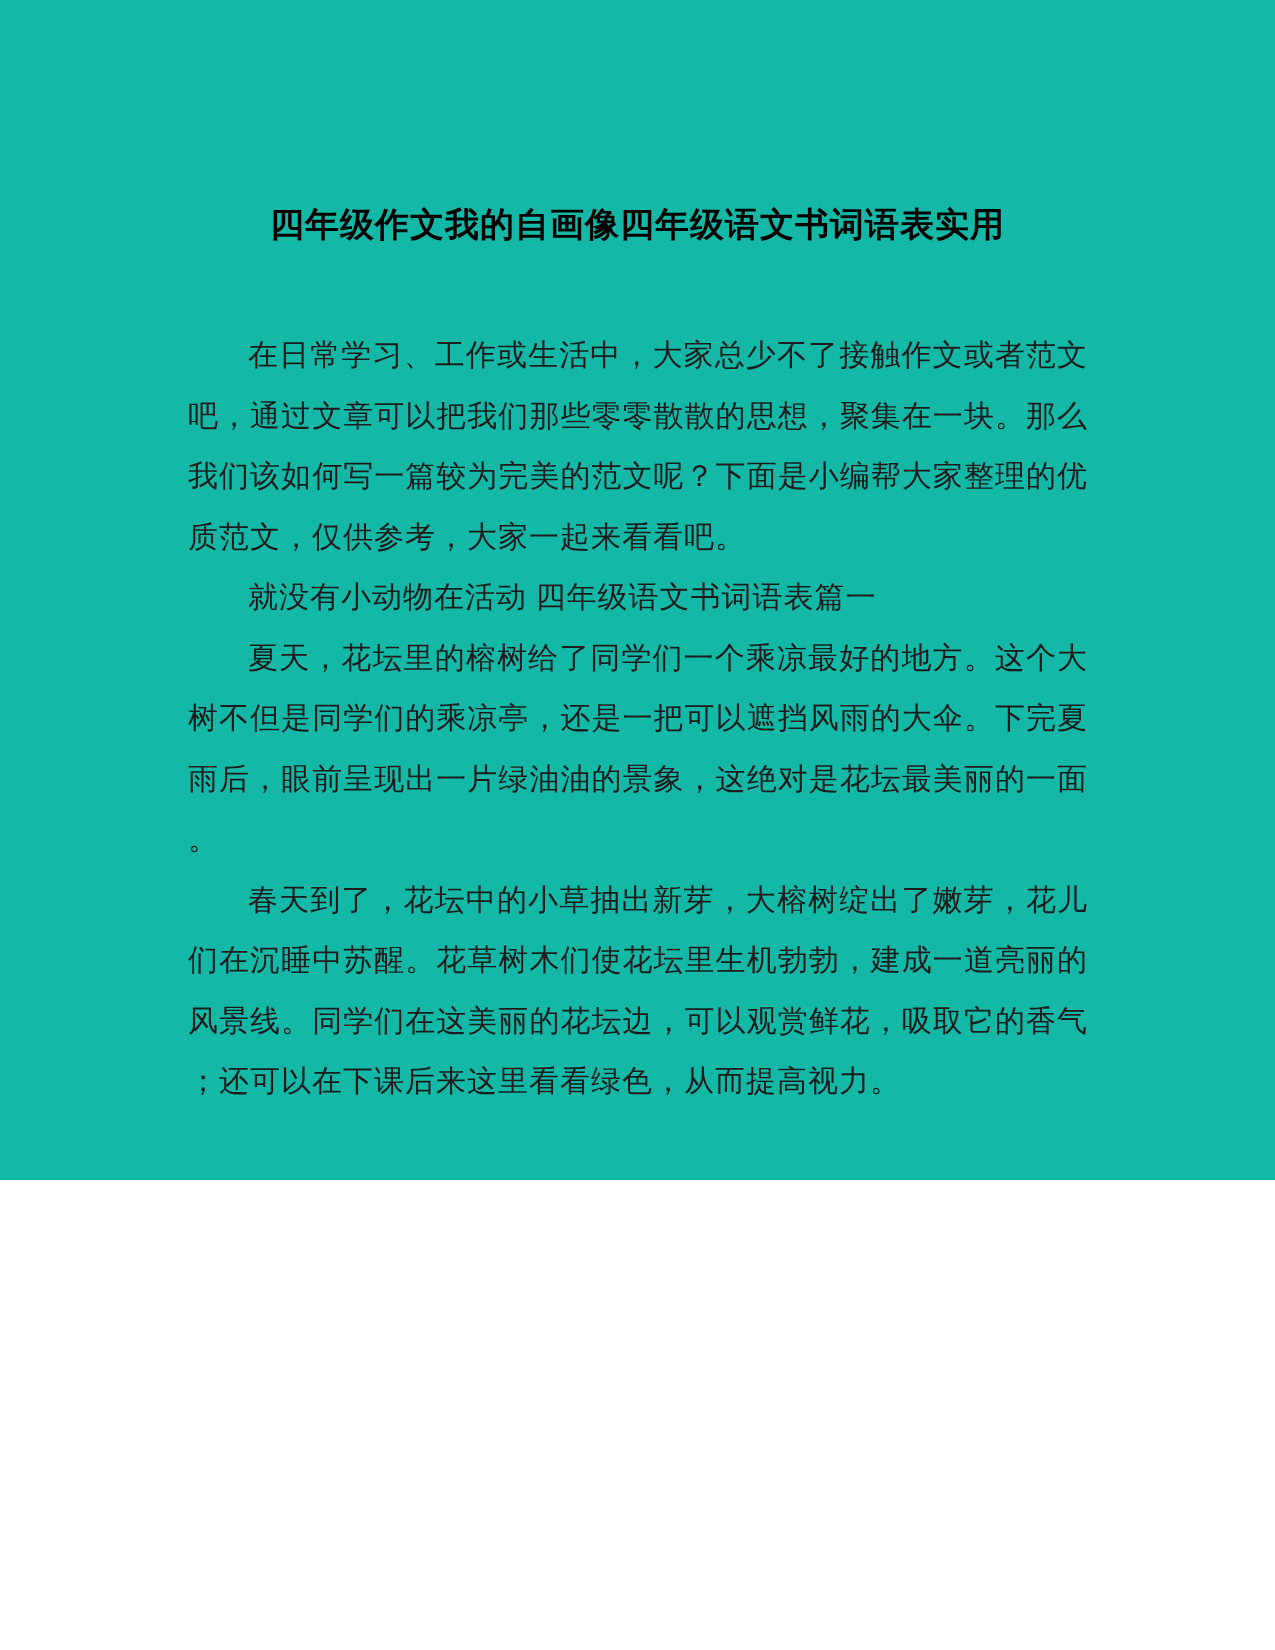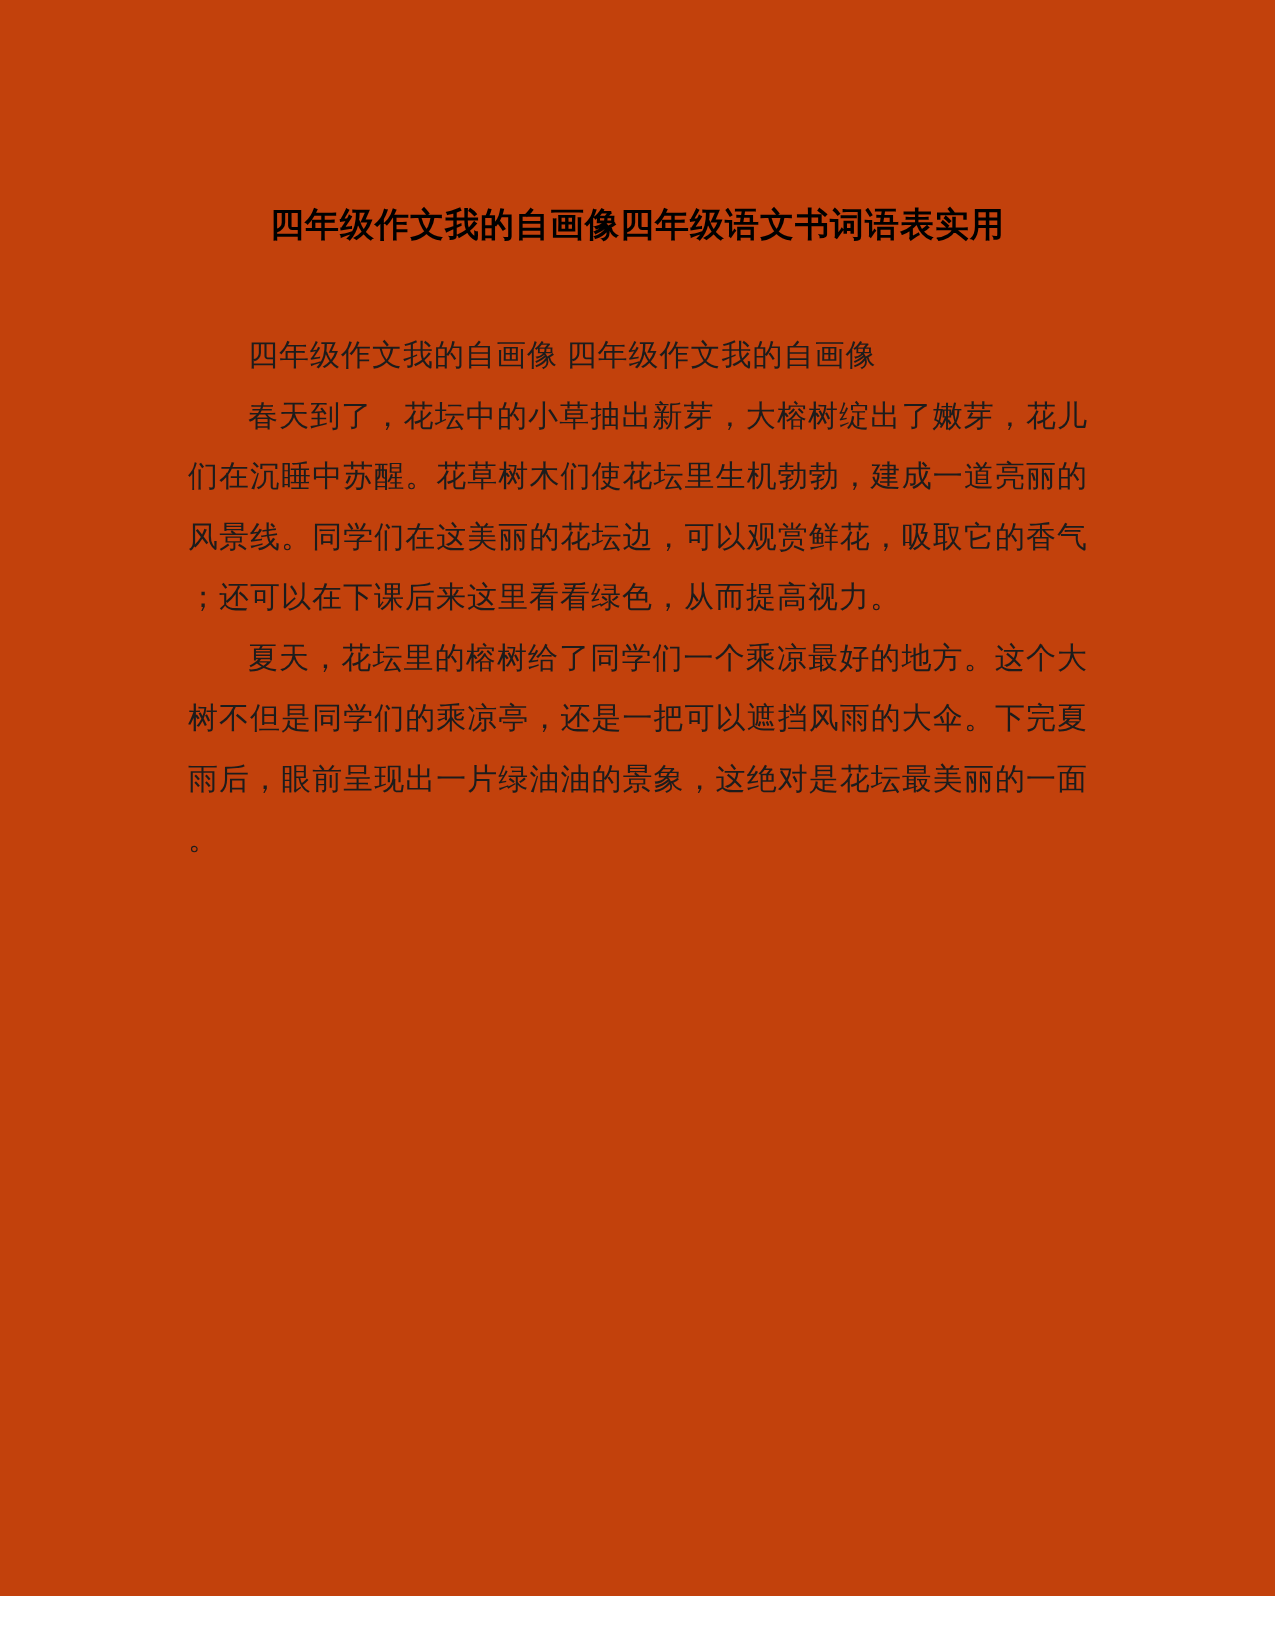--- a/index.html
+++ b/index.html
@@ -3,22 +3,22 @@
 <meta charset="utf-8">
 <style>
   html, body {
     margin: 0;
     padding: 0;
     background: #ffffff;
   }
   .page {
     position: relative;
     width: 1275px;
-    height: 1596px;
-    background: #c2410c;
+    height: 1180px;
+    background: #14b8a6;
     overflow: hidden;
   }
   .doc-title {
     position: absolute;
     top: 203px;
     left: 0;
     width: 1275px;
     margin: 0;
     text-align: center;
     font-family: "Liberation Sans", sans-serif;
@@ -48,17 +48,18 @@
     text-indent: 2em;
   }
 </style>
 </head>
 <body>
 
 <div class="page">
   <h1 class="doc-title">四年级作文我的自画像四年级语文书词语表实用</h1>
 
   <div class="doc-body">
-      <p>四年级作文我的自画像 四年级作文我的自画像</p>
+      <p>在日常学习、工作或生活中，大家总少不了接触作文或者范文吧，通过文章可以把我们那些零零散散的思想，聚集在一块。那么我们该如何写一篇较为完美的范文呢？下面是小编帮大家整理的优质范文，仅供参考，大家一起来看看吧。</p>
+      <p>就没有小动物在活动 四年级语文书词语表篇一</p>
+      <p>夏天，花坛里的榕树给了同学们一个乘凉最好的地方。这个大树不但是同学们的乘凉亭，还是一把可以遮挡风雨的大伞。下完夏雨后，眼前呈现出一片绿油油的景象，这绝对是花坛最美丽的一面。</p>
       <p>春天到了，花坛中的小草抽出新芽，大榕树绽出了嫩芽，花儿们在沉睡中苏醒。花草树木们使花坛里生机勃勃，建成一道亮丽的风景线。同学们在这美丽的花坛边，可以观赏鲜花，吸取它的香气；还可以在下课后来这里看看绿色，从而提高视力。</p>
-      <p>夏天，花坛里的榕树给了同学们一个乘凉最好的地方。这个大树不但是同学们的乘凉亭，还是一把可以遮挡风雨的大伞。下完夏雨后，眼前呈现出一片绿油油的景象，这绝对是花坛最美丽的一面。</p>
     </div>
 </div>
 
 </body></html>

